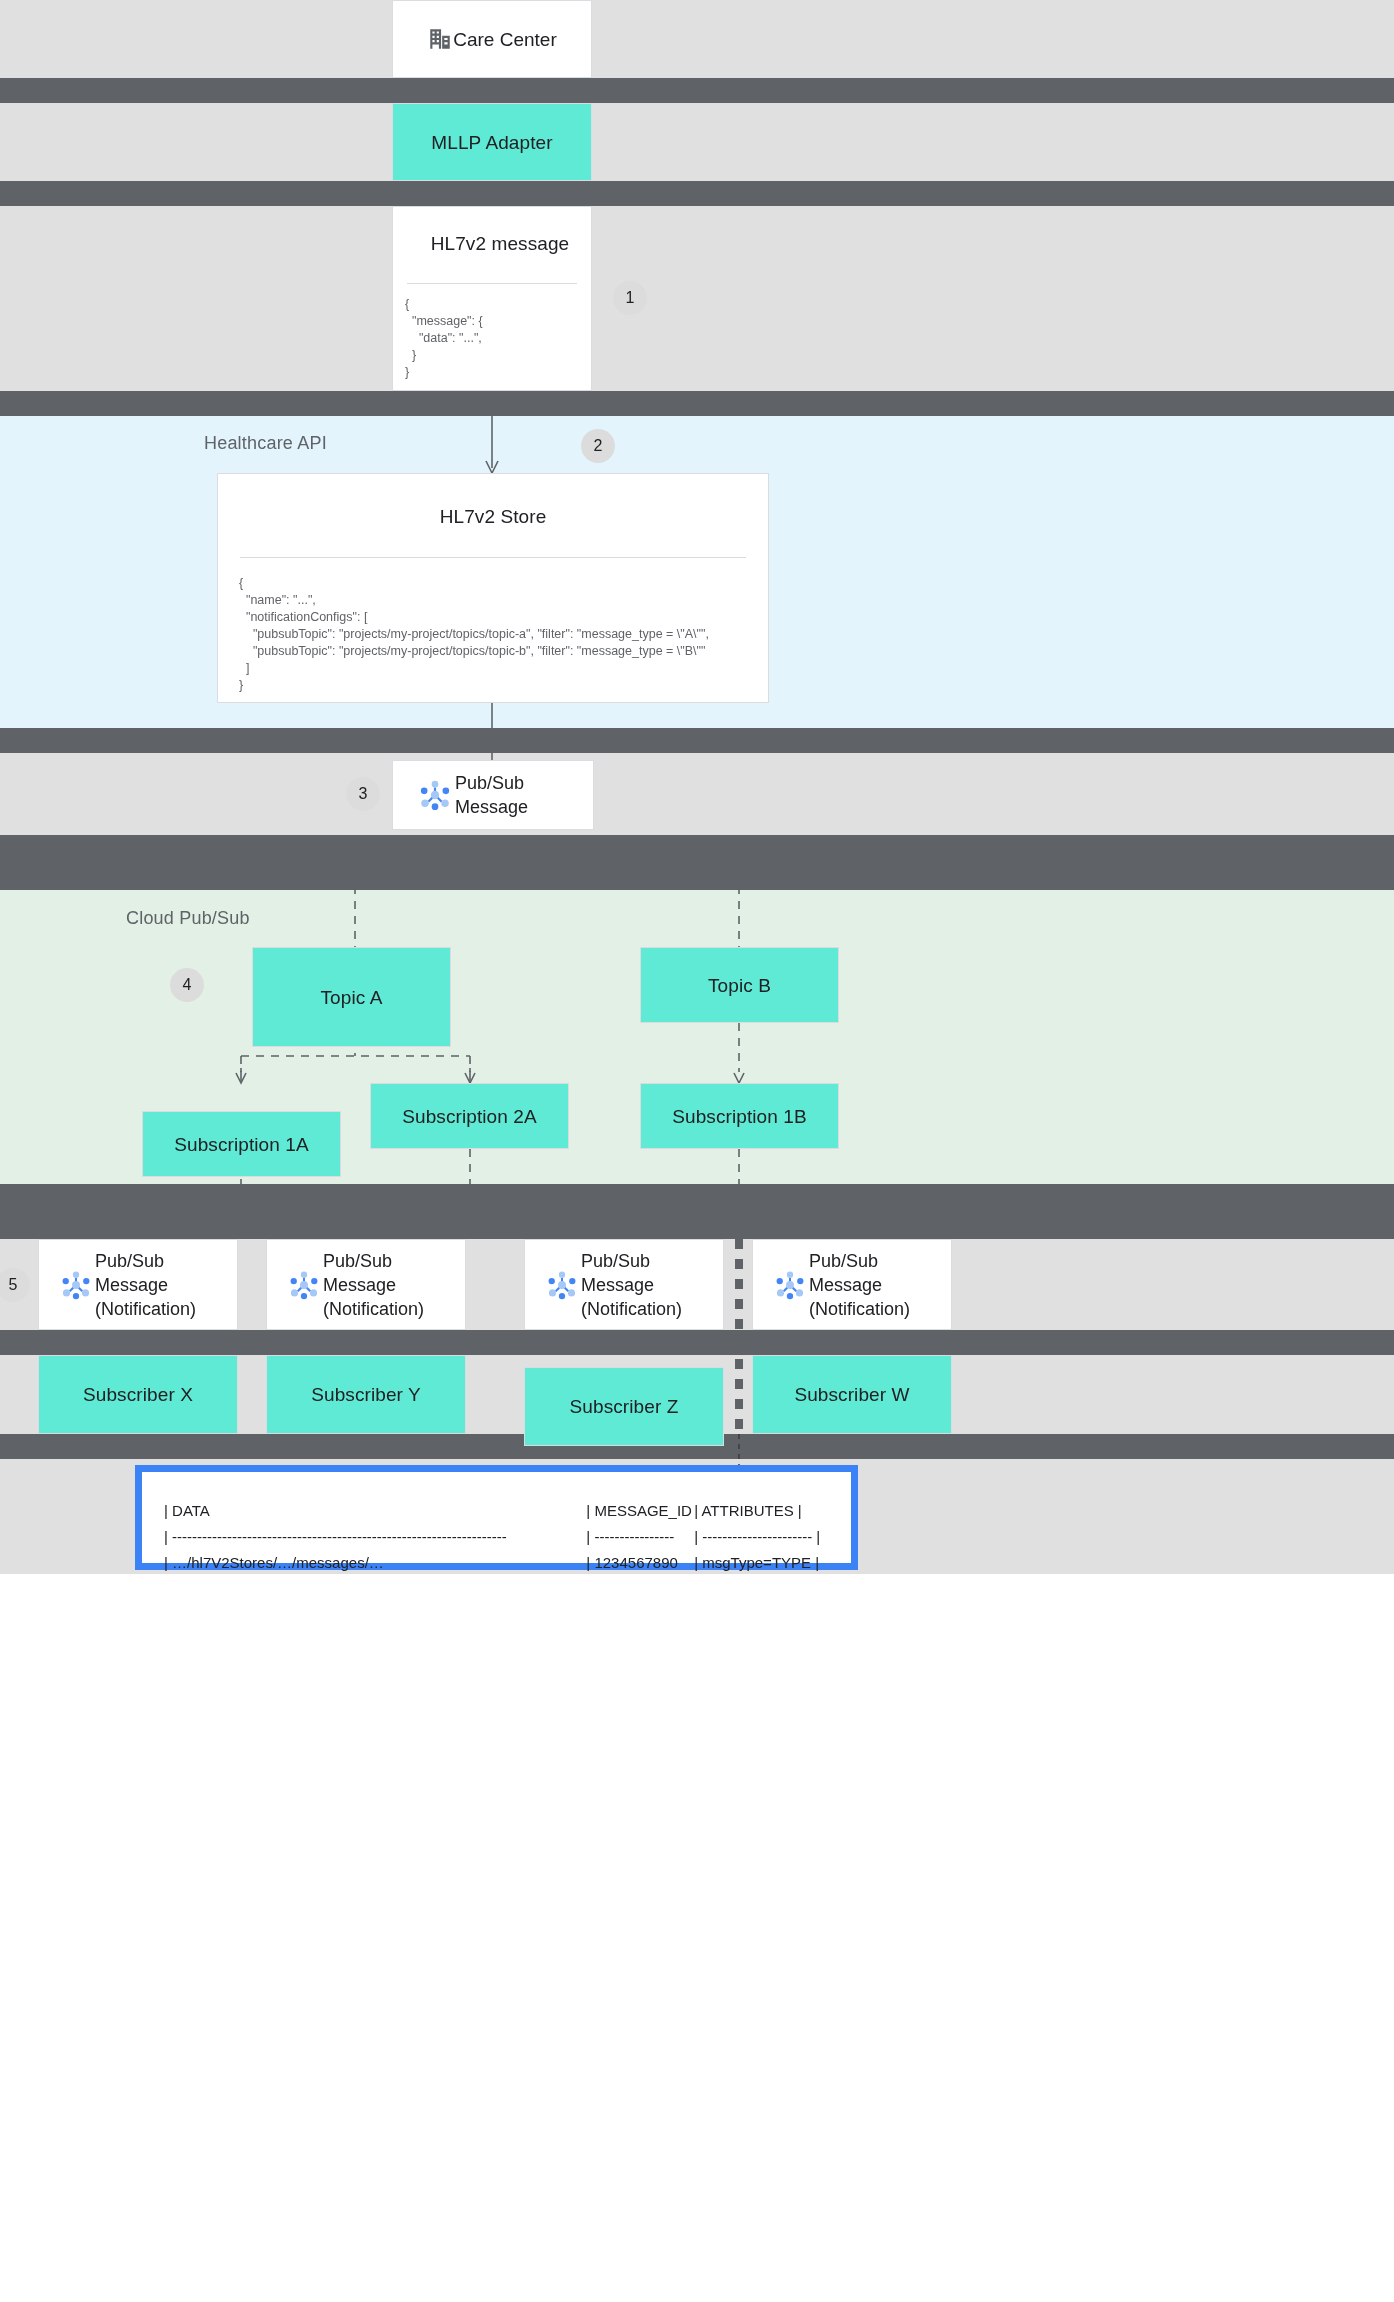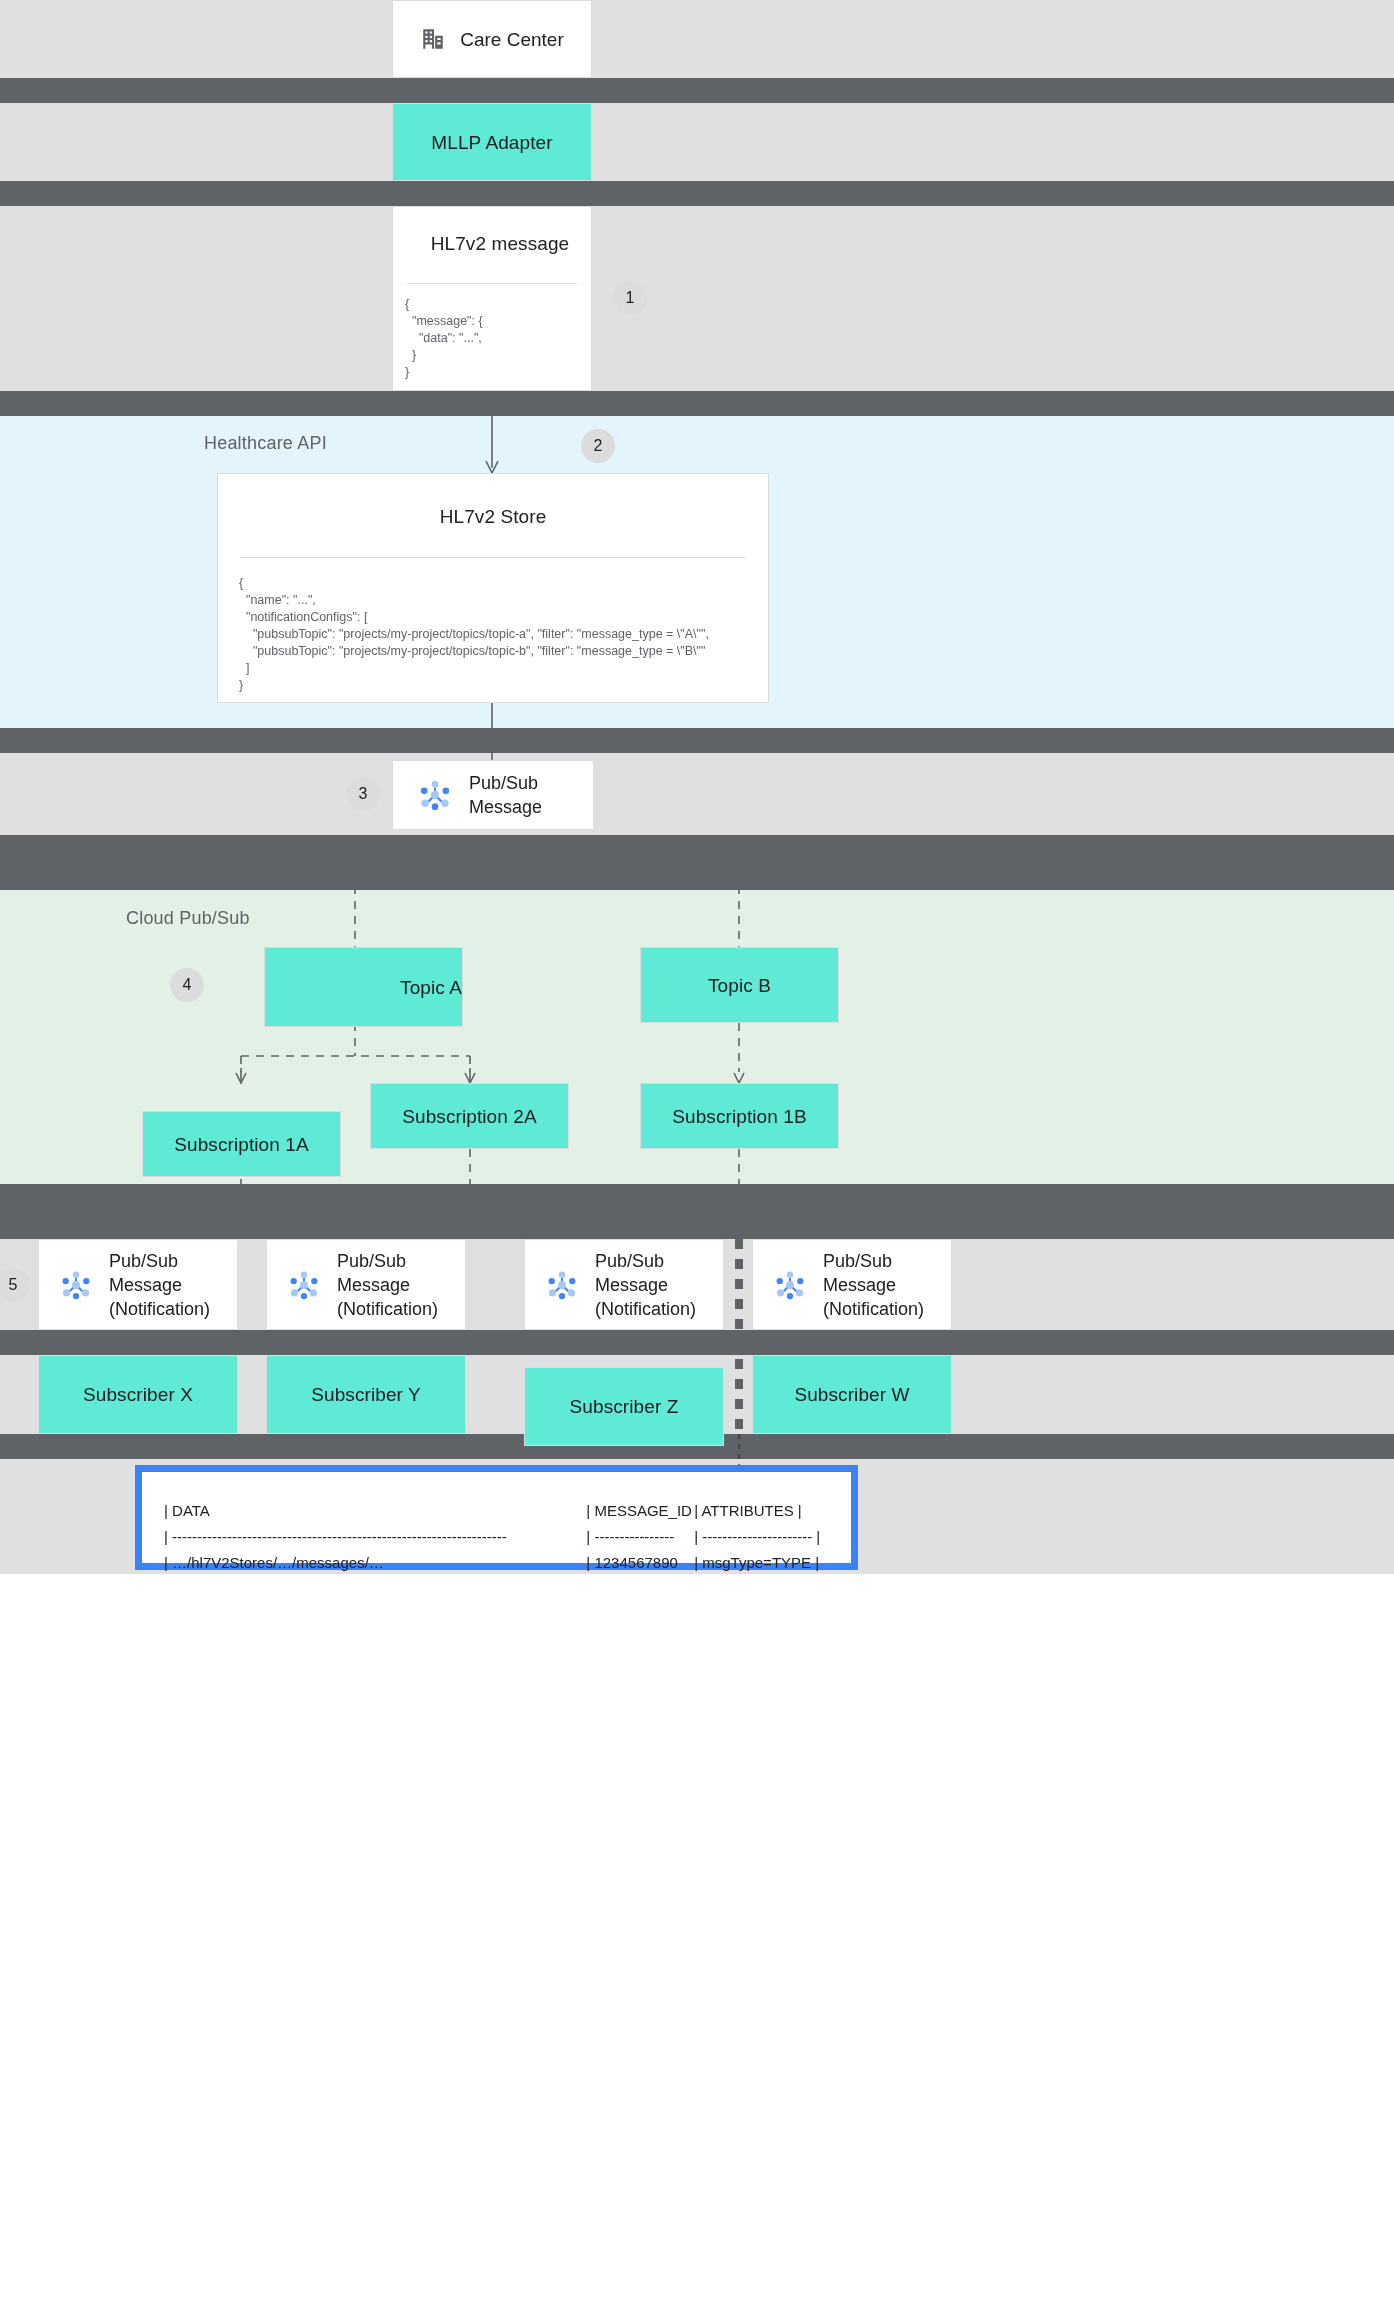--- a/index.html
+++ b/index.html
@@ -84,21 +84,20 @@
     font-size:16px;
     display:flex;align-items:center;justify-content:center;
     box-sizing:border-box;
   }
 
   
   .iconrow{
     position:absolute;
     display:flex;
     align-items:center;
-    gap:14px;
     box-sizing:border-box;
     background:#ffffff;
     border:1px solid #dadce0;
     padding:0 14px;
   }
   .iconrow .txt{
     font-size:19px;line-height:25px;color:#202124;
   }
   .iconrow .txt.multi{font-size:18px;line-height:24px;}
 
@@ -250,21 +249,21 @@
     <span class="txt multi" style="white-space:pre-line;">Pub/Sub
 Message</span>
   </div>
 
   <div class="zone-label" style="left:126px;top:908px;">Cloud Pub/Sub</div>
 
   <div class="badge" style="left:170px;top:968px;">
     <span>4</span>
   </div>
 
-  <div class="card" style="left:264px;top:947px;width:199px;height:80px;justify-content:flex-end;">
+  <div class="card" style="left:252px;top:947px;width:199px;height:100px;">
     <span class="card-label">Topic A</span>
   </div>
   <div class="card" style="left:640px;top:947px;width:199px;height:76px;">
     <span class="card-label">Topic B</span>
   </div>
 
   <div class="card" style="left:142px;top:1083px;width:199px;height:66px;margin-top:28px;">
     <span class="card-label">Subscription 1A</span>
   </div>
   <div class="card" style="left:370px;top:1083px;width:199px;height:66px;">

